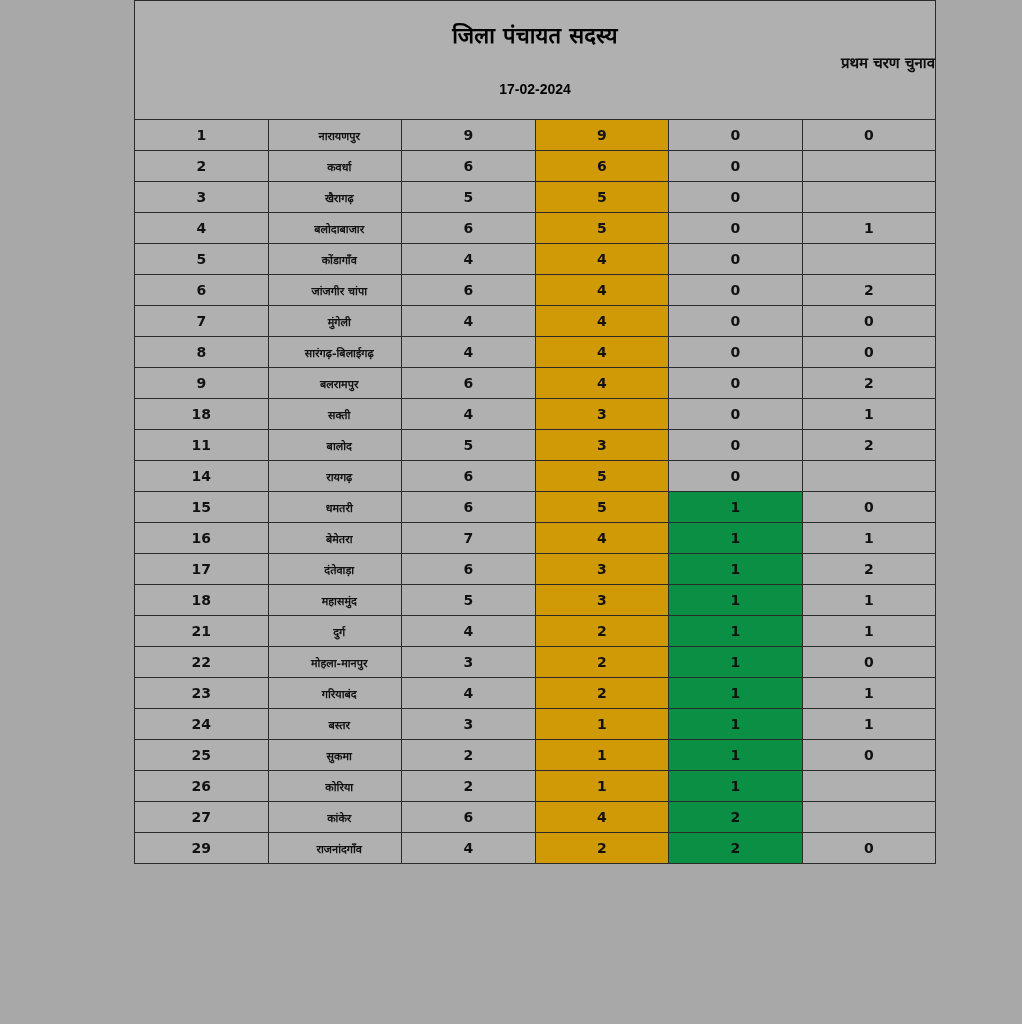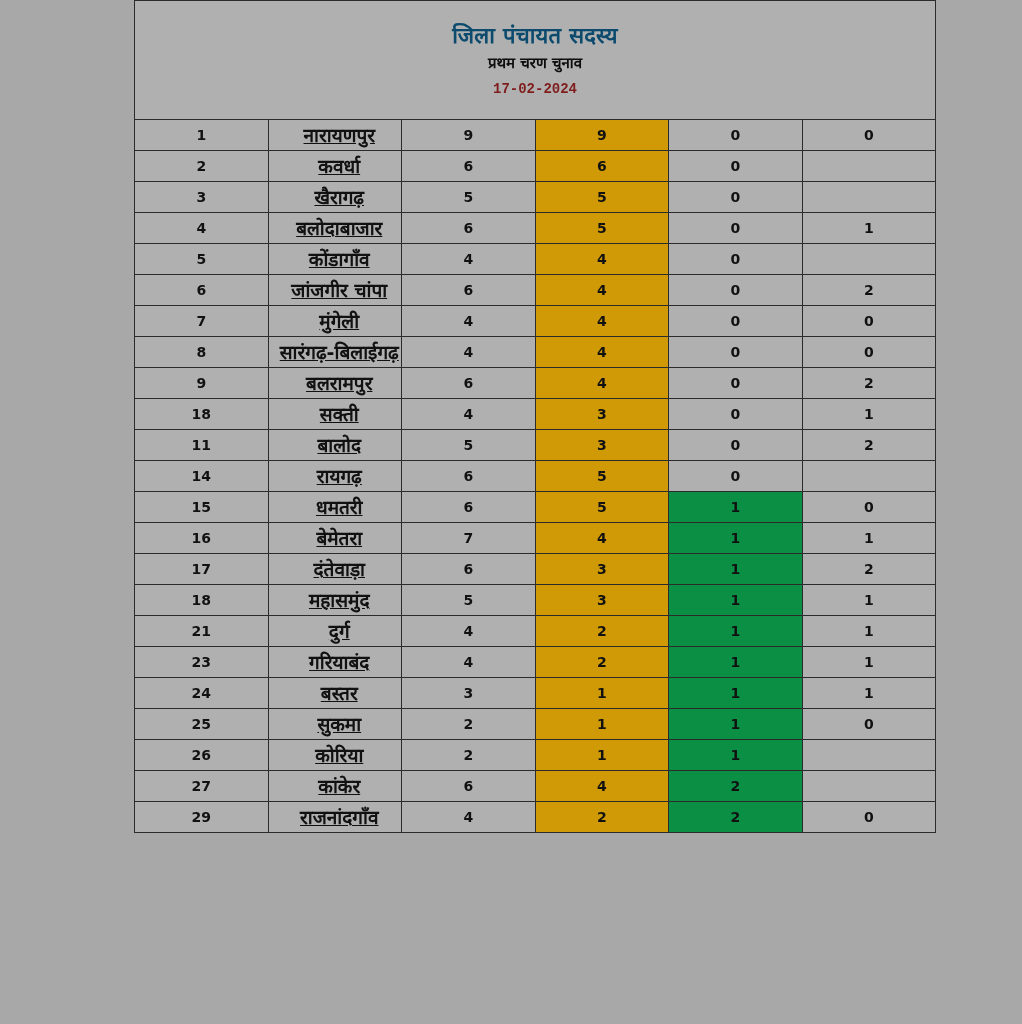--- a/index.html
+++ b/index.html
@@ -40,55 +40,55 @@
   .title-cell {
     height: 104px;
     padding: 6px 0 8px 0 !important;
   }
   .title-main {
     font-family: "DejaVu Sans", sans-serif;
     font-size: 22px;
     font-weight: bold;
     letter-spacing: 0.2px;
     line-height: 1.4;
-    color: #0c4a6e;
+    color: #000000;
   }
   .title-sub {
     font-family: "DejaVu Sans", sans-serif;
     font-size: 15px;
     font-weight: bold;
     margin-top: 0;
     color: #0d0d0d;
+    text-align: right;
   }
   .title-date {
-    font-family: Liberation Mono, monospace;
+    font-family: Liberation Sans, sans-serif;
     font-size: 14px;
     font-weight: bold;
     margin-top: 9px;
-    color: #7f1d1d;
+    color: #000000;
   }
   thead th {
     height: 32px;
     font-family: "DejaVu Sans", sans-serif;
     font-size: 15px;
     font-weight: bold;
   }
   tbody td {
     height: 30px;
     font-family: "DejaVu Sans", sans-serif;
     font-size: 14px;
     font-weight: bold;
   }
   td.c-sn { width: 100px; }
   td.c-dist {
     width: 232px;
     text-align: left;
     padding-left: 9px !important;
-    font-size: 19px;
-    text-decoration: underline;
+    font-size: 11px;
   }
   td.c-seat { width: 136px; }
   td.c-bjp { width: 100px; }
   td.c-con { width: 126px; }
   td.c-oth { width: 112px; }
   th.h-sn { width: 100px; }
   th.h-dist { width: 232px; }
   th.h-seat { width: 136px; }
   th.h-bjp { width: 100px; }
   th.h-con { width: 126px; }
@@ -243,20 +243,28 @@
           </tr>
           <tr>
             <td class="c-sn">21</td>
             <td class="c-dist">दुर्ग</td>
             <td class="c-seat">4</td>
             <td class="c-bjp fill-bjp">2</td>
             <td class="c-con fill-con">1</td>
             <td class="c-oth">1</td>
           </tr>
           <tr>
+            <td class="c-sn">22</td>
+            <td class="c-dist">मोहला-मानपुर</td>
+            <td class="c-seat">3</td>
+            <td class="c-bjp fill-bjp">2</td>
+            <td class="c-con fill-con">1</td>
+            <td class="c-oth">0</td>
+          </tr>
+          <tr>
             <td class="c-sn">23</td>
             <td class="c-dist">गरियाबंद</td>
             <td class="c-seat">4</td>
             <td class="c-bjp fill-bjp">2</td>
             <td class="c-con fill-con">1</td>
             <td class="c-oth">1</td>
           </tr>
           <tr>
             <td class="c-sn">24</td>
             <td class="c-dist">बस्तर</td>

